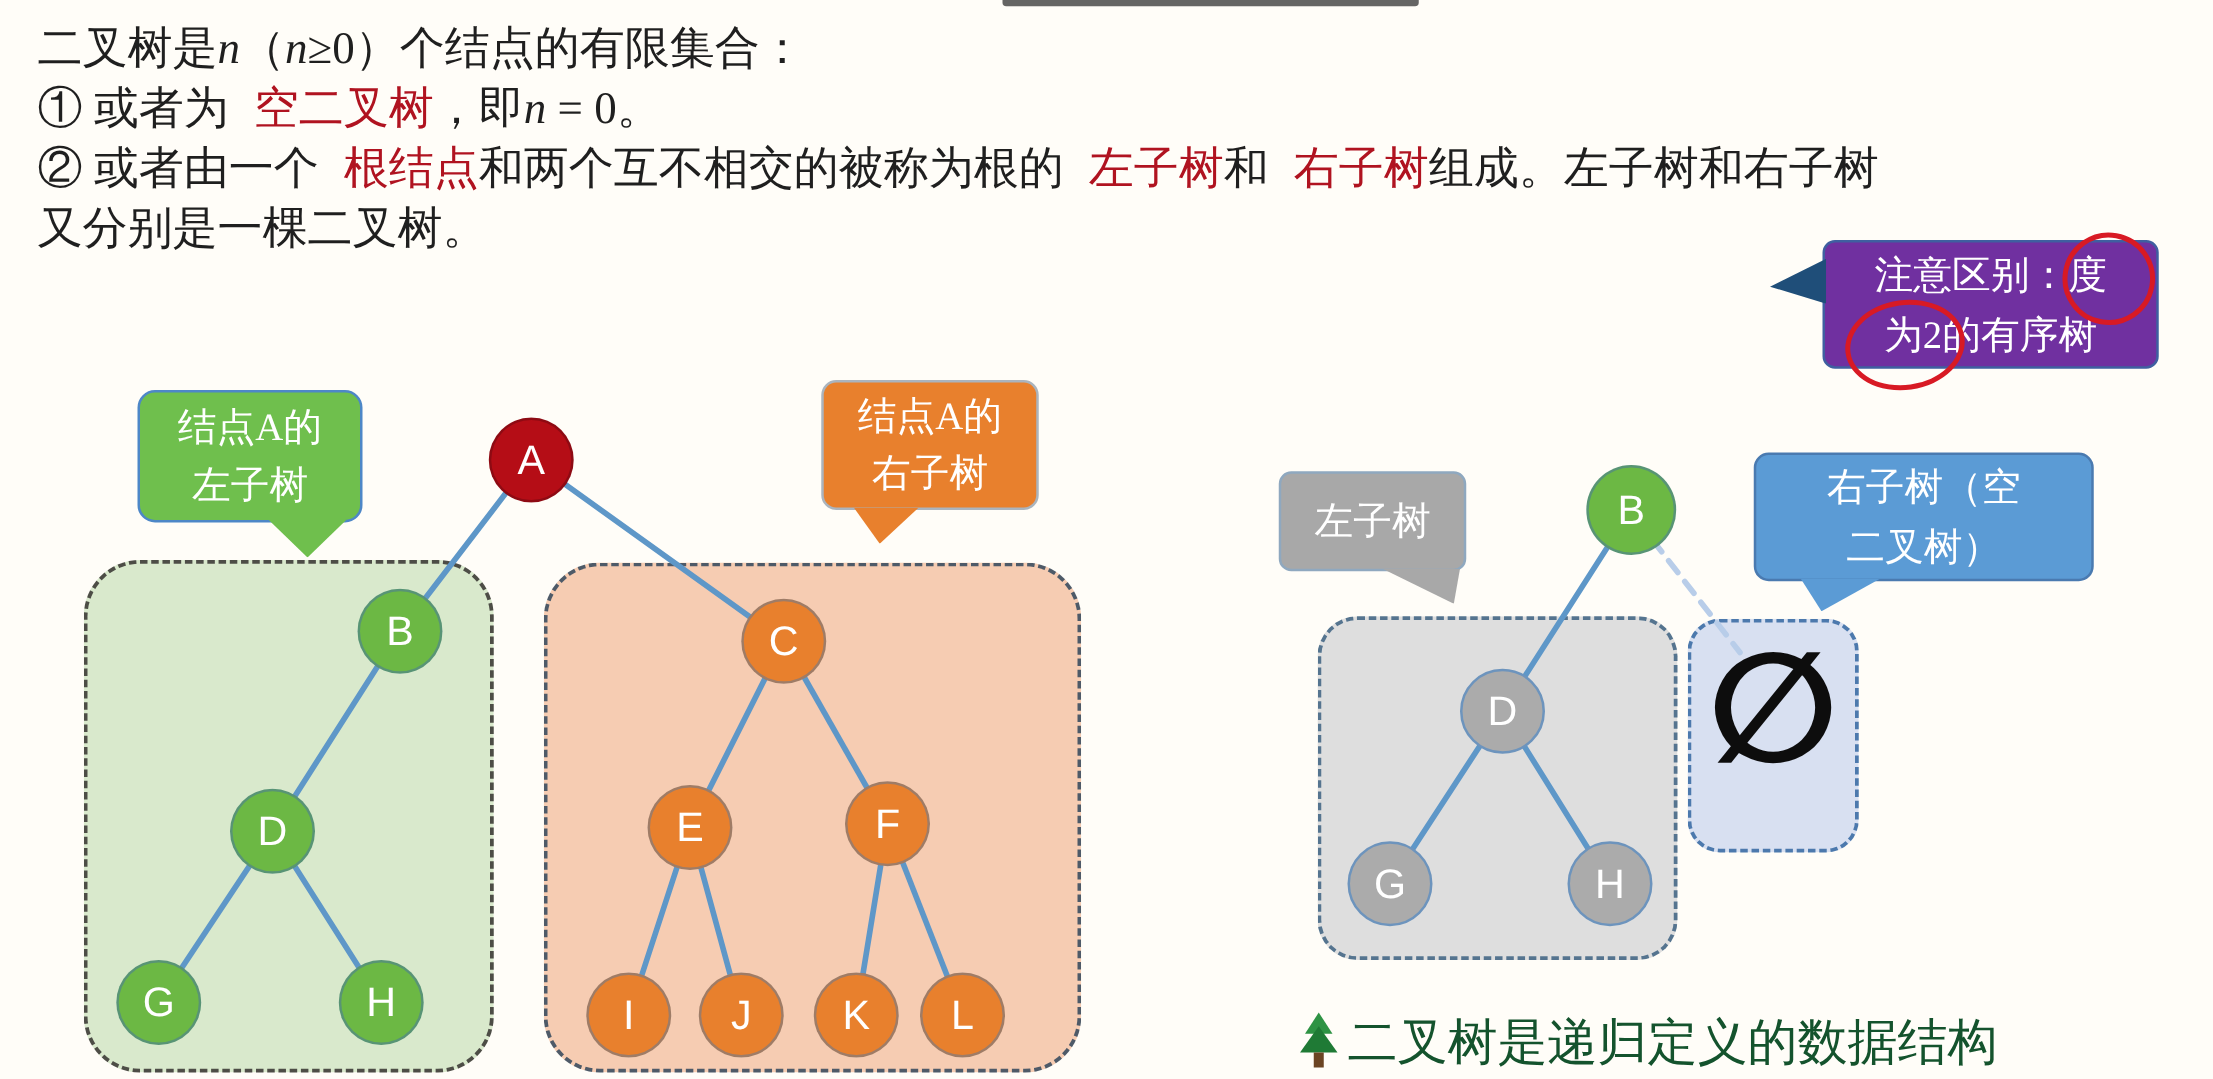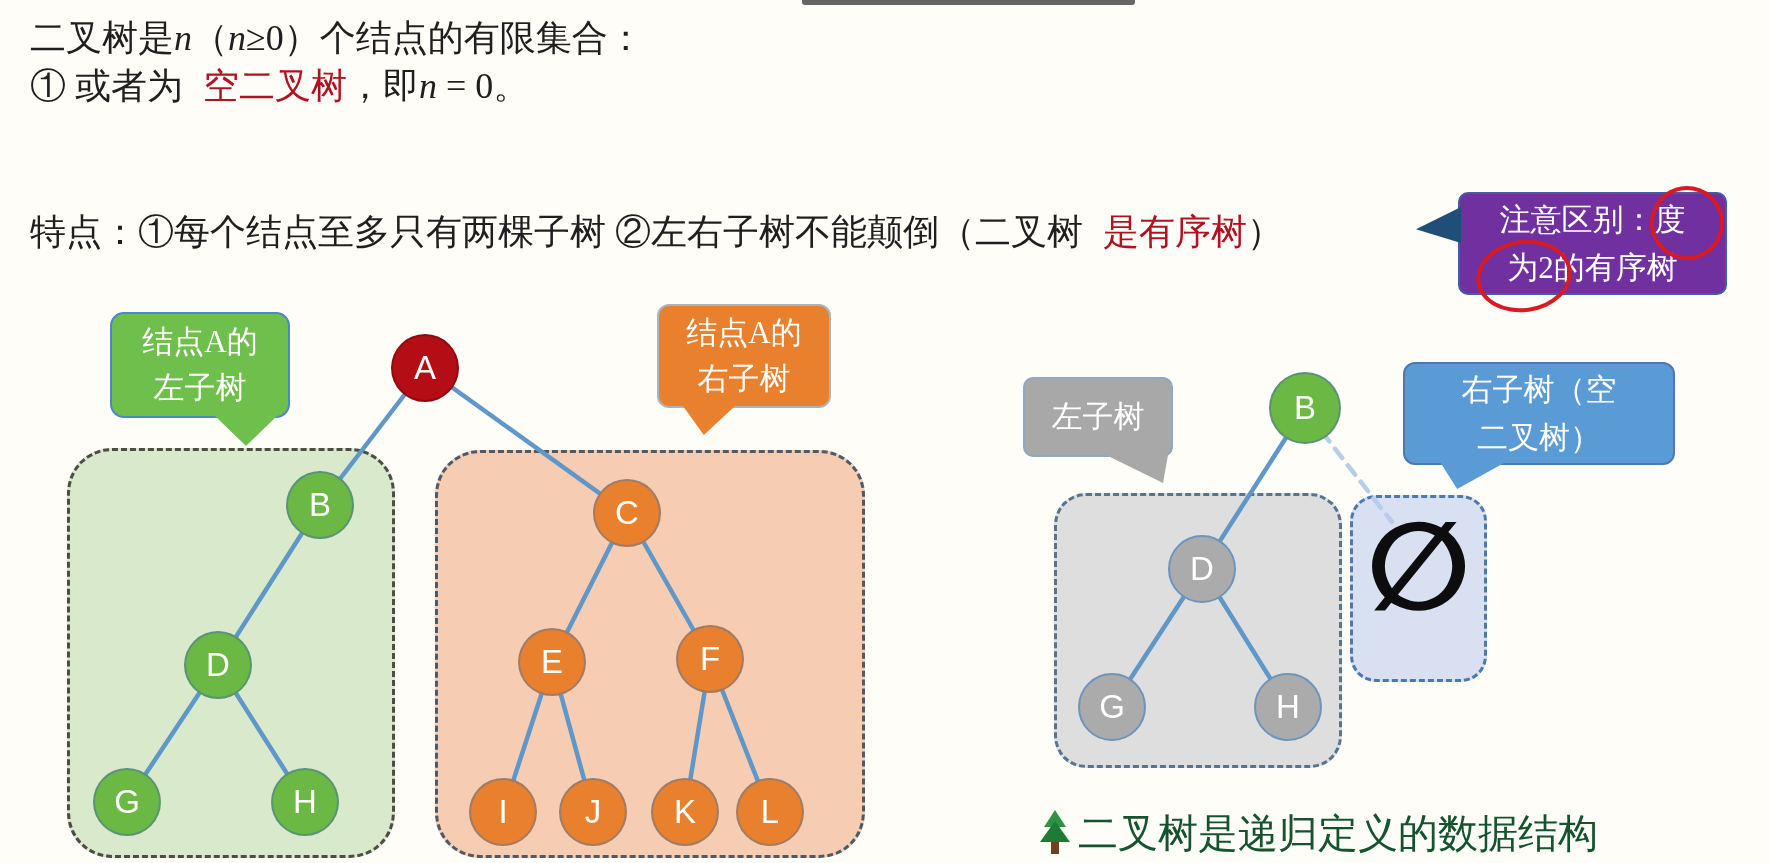--- a/index.html
+++ b/index.html
@@ -65,23 +65,24 @@
 <body>
 
 <div class="stage">
 
   <div class="top-bar"></div>
 
   <div class="tline" style="top:14px"><span>二叉树是</span><i class="it">n</i><span>（</span><i class="it">n</i><span>≥0）个结点的有限集合：</span></div>
 
   <div class="tline" style="top:62px"><span>① 或者为</span><span class="red">空二叉树</span><span>，即</span><i class="it">n</i><span> = 0。</span></div>
 
+  <div class="tline" style="top:110px"><span>② 或者由一个</span><span class="red">根结点</span><span>和两个互不相交的被称为根的</span><span class="red">左子树</span><span>和</span><span class="red">右子树</span><span>组成。左子树和右子树</span></div>
 
+  <div class="tline" style="top:158px"><span>又分别是一棵二叉树。</span></div>
 
-  <div class="tline" style="top:208px"><span>特点：①每个结点至多只有两棵子树 ②左右子树不能颠倒（二叉树</span><span class="red">是有序树</span><span>）</span></div>
 
   <div class="region box-green"></div>
   <div class="region box-orange"></div>
   <div class="region box-gray"></div>
   <div class="region box-blue"></div>
 
   <svg class="edges" width="1770" height="863" viewBox="0 0 1770 863">
     <g stroke="#5e97c8" stroke-width="4.5" stroke-linecap="round">
       <line x1="425" y1="368" x2="320" y2="505"></line>
       <line x1="425" y1="368" x2="627" y2="513"></line>

